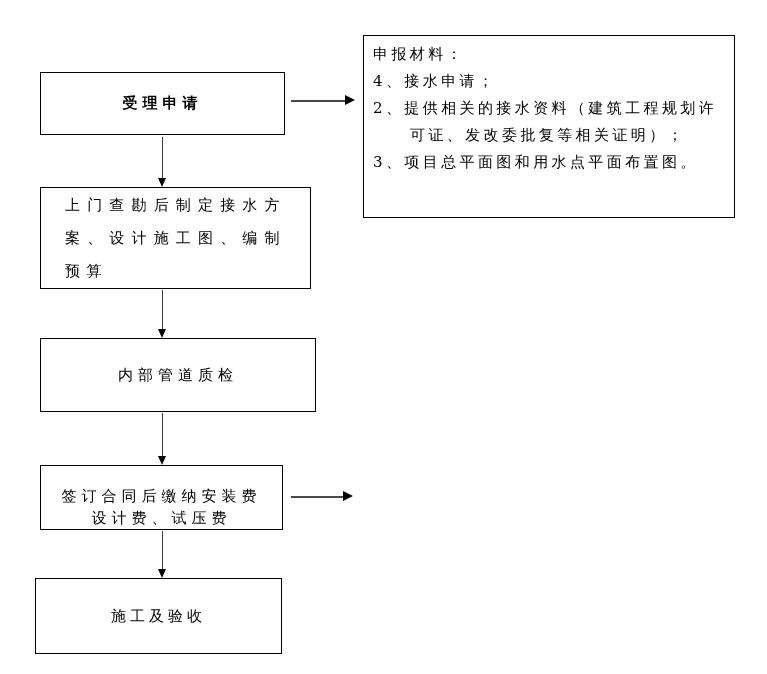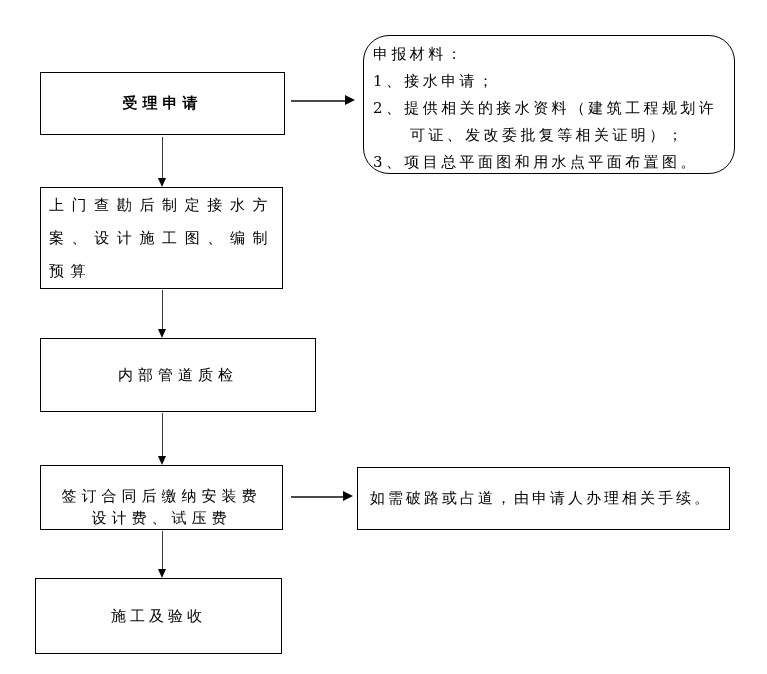--- a/index.html
+++ b/index.html
@@ -19,28 +19,28 @@
     box-sizing:border-box;
   }
   .center{
     display:flex;
     align-items:center;
     justify-content:center;
     text-align:center;
   }
   
   #node-accept{left:40px;top:72px;width:245px;height:63px;letter-spacing:5px;font-weight:bold;}
-  #node-survey{left:40px;top:187px;width:243px;height:102px;padding:1px 8px;line-height:33px;
+  #node-survey{left:40px;top:187px;width:271px;height:102px;padding:1px 24px;line-height:33px;
                letter-spacing:6.5px;text-align:justify;}
   #node-inspect{left:40px;top:338px;width:276px;height:74px;letter-spacing:5px;}
   #node-contract{left:40px;top:465px;width:243px;height:65px;letter-spacing:5px;line-height:22px;align-items:flex-end;}
   #node-contract .label{white-space:pre-line;}
   #node-construct{left:35px;top:578px;width:247px;height:76px;letter-spacing:4px;}
-  #node-materials{left:363px;top:35px;width:372px;height:139px;padding:5px 9px;
-                  line-height:27px;letter-spacing:3.4px;border-radius:26px;}
+  #node-materials{left:363px;top:35px;width:372px;height:183px;padding:5px 9px;
+                  line-height:27px;letter-spacing:3.4px;}
   #node-materials .mat-item{padding-left:37px;text-indent:-37px;}
   #node-roadwork{left:357px;top:467px;width:373px;height:63px;padding:0 6px 0 12px;
                  letter-spacing:3px;display:flex;align-items:center;}
   
   .arrow-v{position:absolute;width:9px;}
   .arrow-v::before{content:"";position:absolute;left:3.5px;top:0;bottom:7px;width:1.5px;background:#3a3a3a;}
   .arrow-v::after{content:"";position:absolute;bottom:0;left:0;width:0;height:0;
                   border-left:4.5px solid transparent;border-right:4.5px solid transparent;
                   border-top:9px solid #000000;}
   .arrow-h{position:absolute;height:11px;}
@@ -59,41 +59,38 @@
 <body>
 
 <div class="canvas">
 
   <div class="box center" id="node-accept">
     <span class="label">受理申请</span>
   </div>
 
   <div class="box" id="node-materials">
     <div class="mat-title">申报材料：</div>
-    <div class="mat-item">1、接水申请；</div>
+    <div class="mat-item">4、接水申请；</div>
     <div class="mat-item">2、提供相关的接水资料（建筑工程规划许可证、发改委批复等相关证明）；</div>
     <div class="mat-item">3、项目总平面图和用水点平面布置图。</div>
   </div>
 
   <div class="box" id="node-survey">
     <span class="label">上门查勘后制定接水方案、设计施工图、编制预算</span>
   </div>
 
   <div class="box center" id="node-inspect">
     <span class="label">内部管道质检</span>
   </div>
 
   <div class="box center" id="node-contract">
     <span class="label">签订合同后缴纳安装费
 设计费、试压费</span>
   </div>
 
-  <div class="box" id="node-roadwork">
-    <span class="label">如需破路或占道，由申请人办理相关手续。</span>
-  </div>
 
   <div class="box center" id="node-construct">
     <span class="label">施工及验收</span>
   </div>
 
   <div class="arrow-v" id="arrow-v1"></div>
   <div class="arrow-v" id="arrow-v2"></div>
   <div class="arrow-v" id="arrow-v3"></div>
   <div class="arrow-v" id="arrow-v4"></div>
   <div class="arrow-h" id="arrow-h1"></div>

